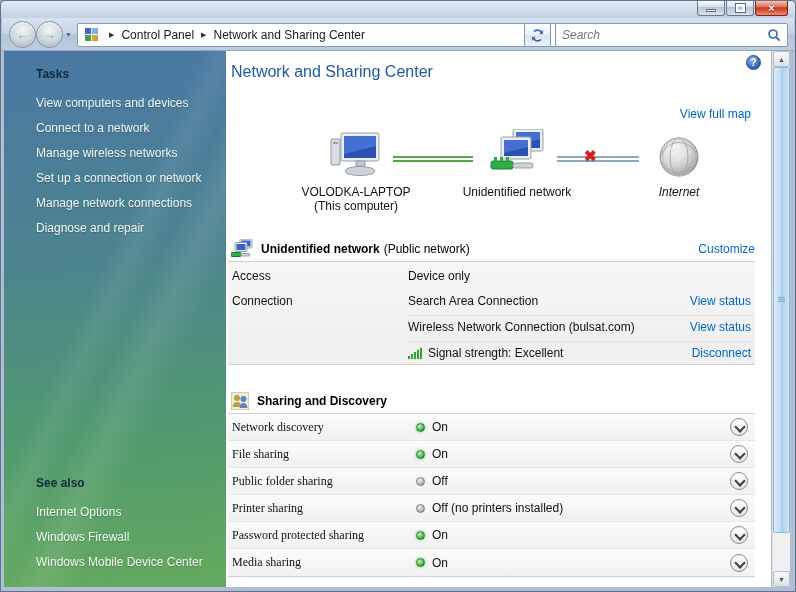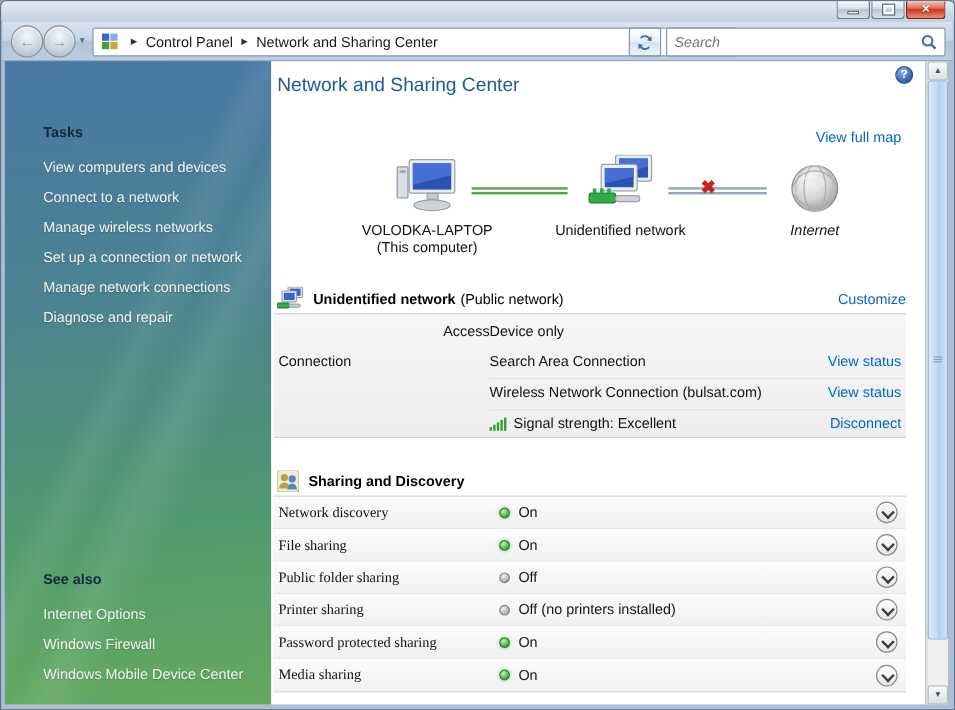--- a/index.html
+++ b/index.html
@@ -61,21 +61,21 @@
                display:flex; align-items:center; padding:0 6px; }
   .searchbox input { border:none; outline:none; flex:1; font-style:italic; color:#666;
                      font-size:12px; background:transparent; font-family:"Liberation Sans",sans-serif; }
 
   
   .sidebar { position:absolute; left:3px; top:50px; width:222px; bottom:4px; overflow:hidden;
              background:linear-gradient(176deg,#4a78a4 0%,#4c838f 38%,#519a6e 72%,#65a95e 100%); }
   .sidebar::before { content:""; position:absolute; inset:0; pointer-events:none;
              background:linear-gradient(115deg, transparent 42%, rgba(255,255,255,.07) 47%,
                          transparent 53%, rgba(255,255,255,.09) 60%, transparent 68%); }
-  .side-block { position:relative; padding:16px 28px 0 32px;margin-top:36px; }
+  .side-block { position:relative; padding:16px 28px 0 32px; }
   .side-head { font-size:12px; font-weight:bold; color:#14293c; margin-bottom:10px; }
   .side-item { font-size:12px; color:#f2f7f3; line-height:25px; cursor:pointer;
                text-shadow:0 1px 1px rgba(0,0,0,.22); white-space:nowrap; }
   .see-also { position:absolute; left:32px; bottom:12px; }
 
   
   .main { position:absolute; left:225px; top:50px; right:24px; bottom:4px; background:#fff; }
   .help-btn { position:absolute; top:4px; right:10px; width:15px; height:15px; border-radius:50%;
               background:radial-gradient(circle at 38% 30%, #8db4e6, #2e60ab 70%);
               border:1px solid #24508f; color:#fff; font-size:10px; font-weight:bold;
@@ -296,21 +296,21 @@
         <rect x="5.5" y="5" width="9" height="6" fill="#3a62c8"></rect>
         <rect x="0" y="13.5" width="10" height="4" rx="1" fill="#2fae47" stroke="#1c7e30"></rect>
         <rect x="10" y="14.5" width="9" height="2.5" rx="1" fill="#cdd3d8" stroke="#97a1a9"></rect>
       </svg>
       <span class="sec-title">Unidentified network</span>
       <span class="sec-sub">(Public network)</span>
       <a class="link sec-link">Customize</a>
     </div>
 
     <div class="conn-table">
-      <div class="ct-row" style="top:7px;text-align:right;">
+      <div class="ct-row" style="top:7px;">
         <span class="ct-label">Access</span>
         <span class="ct-val">Device only</span>
       </div>
       <div class="ct-row" style="top:32px;">
         <span class="ct-label">Connection</span>
         <span class="ct-val">Search Area Connection</span>
         <a class="link">View status</a>
       </div>
       <div class="ct-sep" style="top:53px;"></div>
       <div class="ct-row" style="top:58px;">

